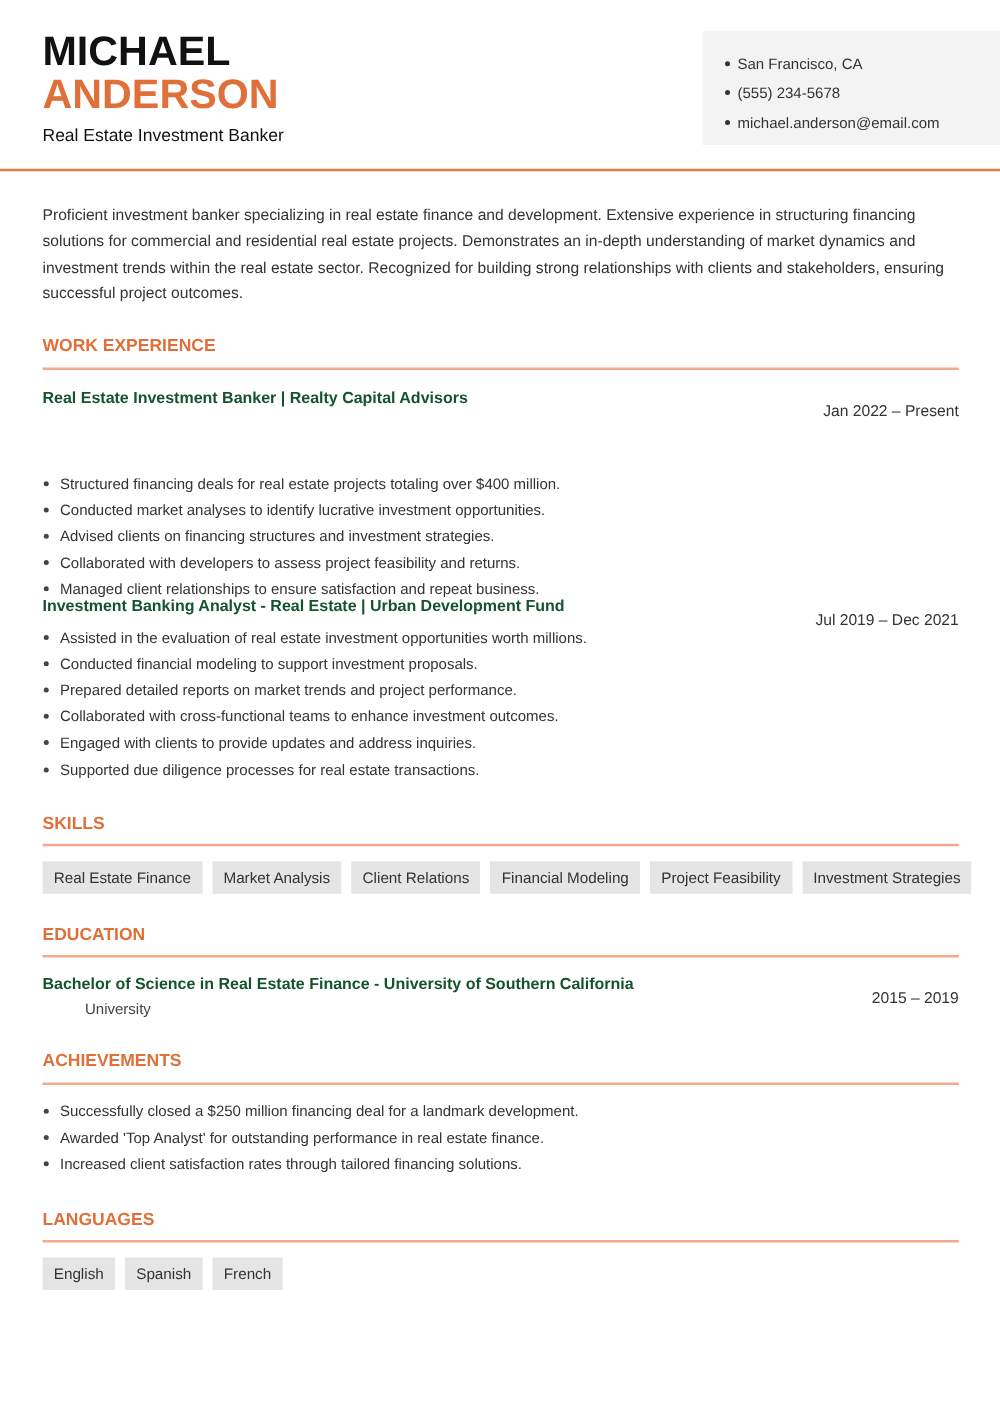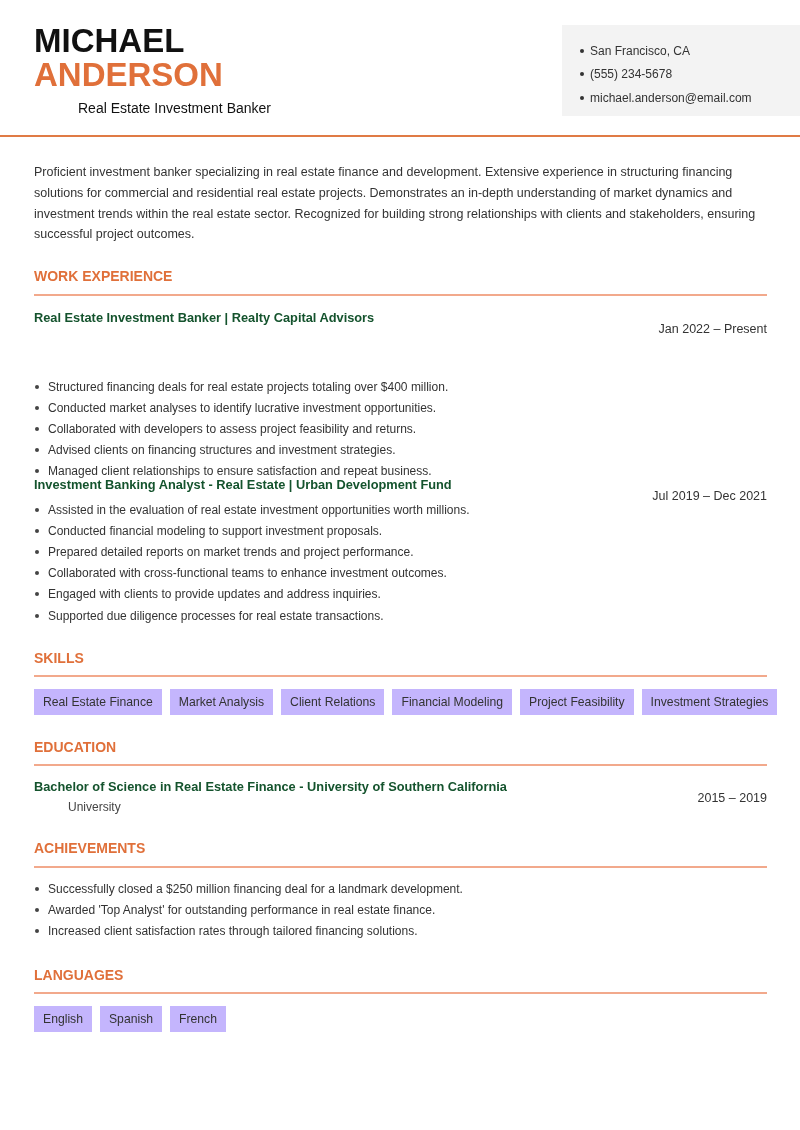--- a/index.html
+++ b/index.html
@@ -18,21 +18,21 @@
     .name-first {
       position: absolute; left: 34px; top: 24px;
       font-size: 33px; font-weight: 700; color: #111; letter-spacing: 0px; line-height: 34px;
     }
     .name-last {
       position: absolute; left: 34px; top: 58px;
       font-size: 33px; font-weight: 700; color: #e0703a; line-height: 34px;
     }
     .job-title {
       position: absolute; left: 34px; top: 100px;
-      font-size: 14px; color: #111; margin-left: 44px;
+      font-size: 14px; color: #111;
     }
     .contact-box {
       position: absolute; left: 562px; top: 25px; width: 238px; height: 91px;
       background: #f3f3f3;
       padding: 14px 0 0 18px;
     }
     .contact-item {
       font-size: 12px; color: #333; height: 23.5px; display: flex; align-items: center;
     }
     .bullet-dot {
@@ -56,21 +56,21 @@
     .row-date {
       position: absolute; right: 33px; font-size: 12.5px; color: #333; text-align: right; margin-top: 12px;
     }
     .bullets { position: absolute; left: 34px; width: 735px; }
     .bullet-row {
       height: 21.2px; display: flex; align-items: center; font-size: 12px; color: #333;
     }
     .bullet-row .bullet-dot { background: #444; margin-right: 9px; margin-left: 1px; }
     .chips { position: absolute; left: 34px; display: flex; gap: 8px; }
     .chip {
-      background: #c4b5fd; font-size: 12.2px; color: #333;
+      background: #e5e5e5; font-size: 12.2px; color: #333;
       padding: 0 9px; height: 26px; display: flex; align-items: center;
     }
     .subtext { position: absolute; left: 34px; font-size: 12px; color: #444; }
   </style>
 </head>
 <body>
 
 <div class="header">
   <div class="name-first">MICHAEL</div>
   <div class="name-last">ANDERSON</div>
@@ -102,25 +102,25 @@
   <div class="bullet-row">
       <span class="bullet-dot"></span>
       <span>Structured financing deals for real estate projects totaling over $400 million.</span>
     </div>
   <div class="bullet-row">
       <span class="bullet-dot"></span>
       <span>Conducted market analyses to identify lucrative investment opportunities.</span>
     </div>
   <div class="bullet-row">
       <span class="bullet-dot"></span>
-      <span>Collaborated with developers to assess project feasibility and returns.</span>
+      <span>Advised clients on financing structures and investment strategies.</span>
     </div>
   <div class="bullet-row">
       <span class="bullet-dot"></span>
-      <span>Advised clients on financing structures and investment strategies.</span>
+      <span>Collaborated with developers to assess project feasibility and returns.</span>
     </div>
   <div class="bullet-row">
       <span class="bullet-dot"></span>
       <span>Managed client relationships to ensure satisfaction and repeat business.</span>
     </div>
 </div>
 
 <div class="row-title" style="top:477px;">Investment Banking Analyst - Real Estate | Urban Development Fund</div>
 <div class="row-date" style="top:477px;">Jul 2019 – Dec 2021</div>
 <div class="bullets" style="top:499px;">

